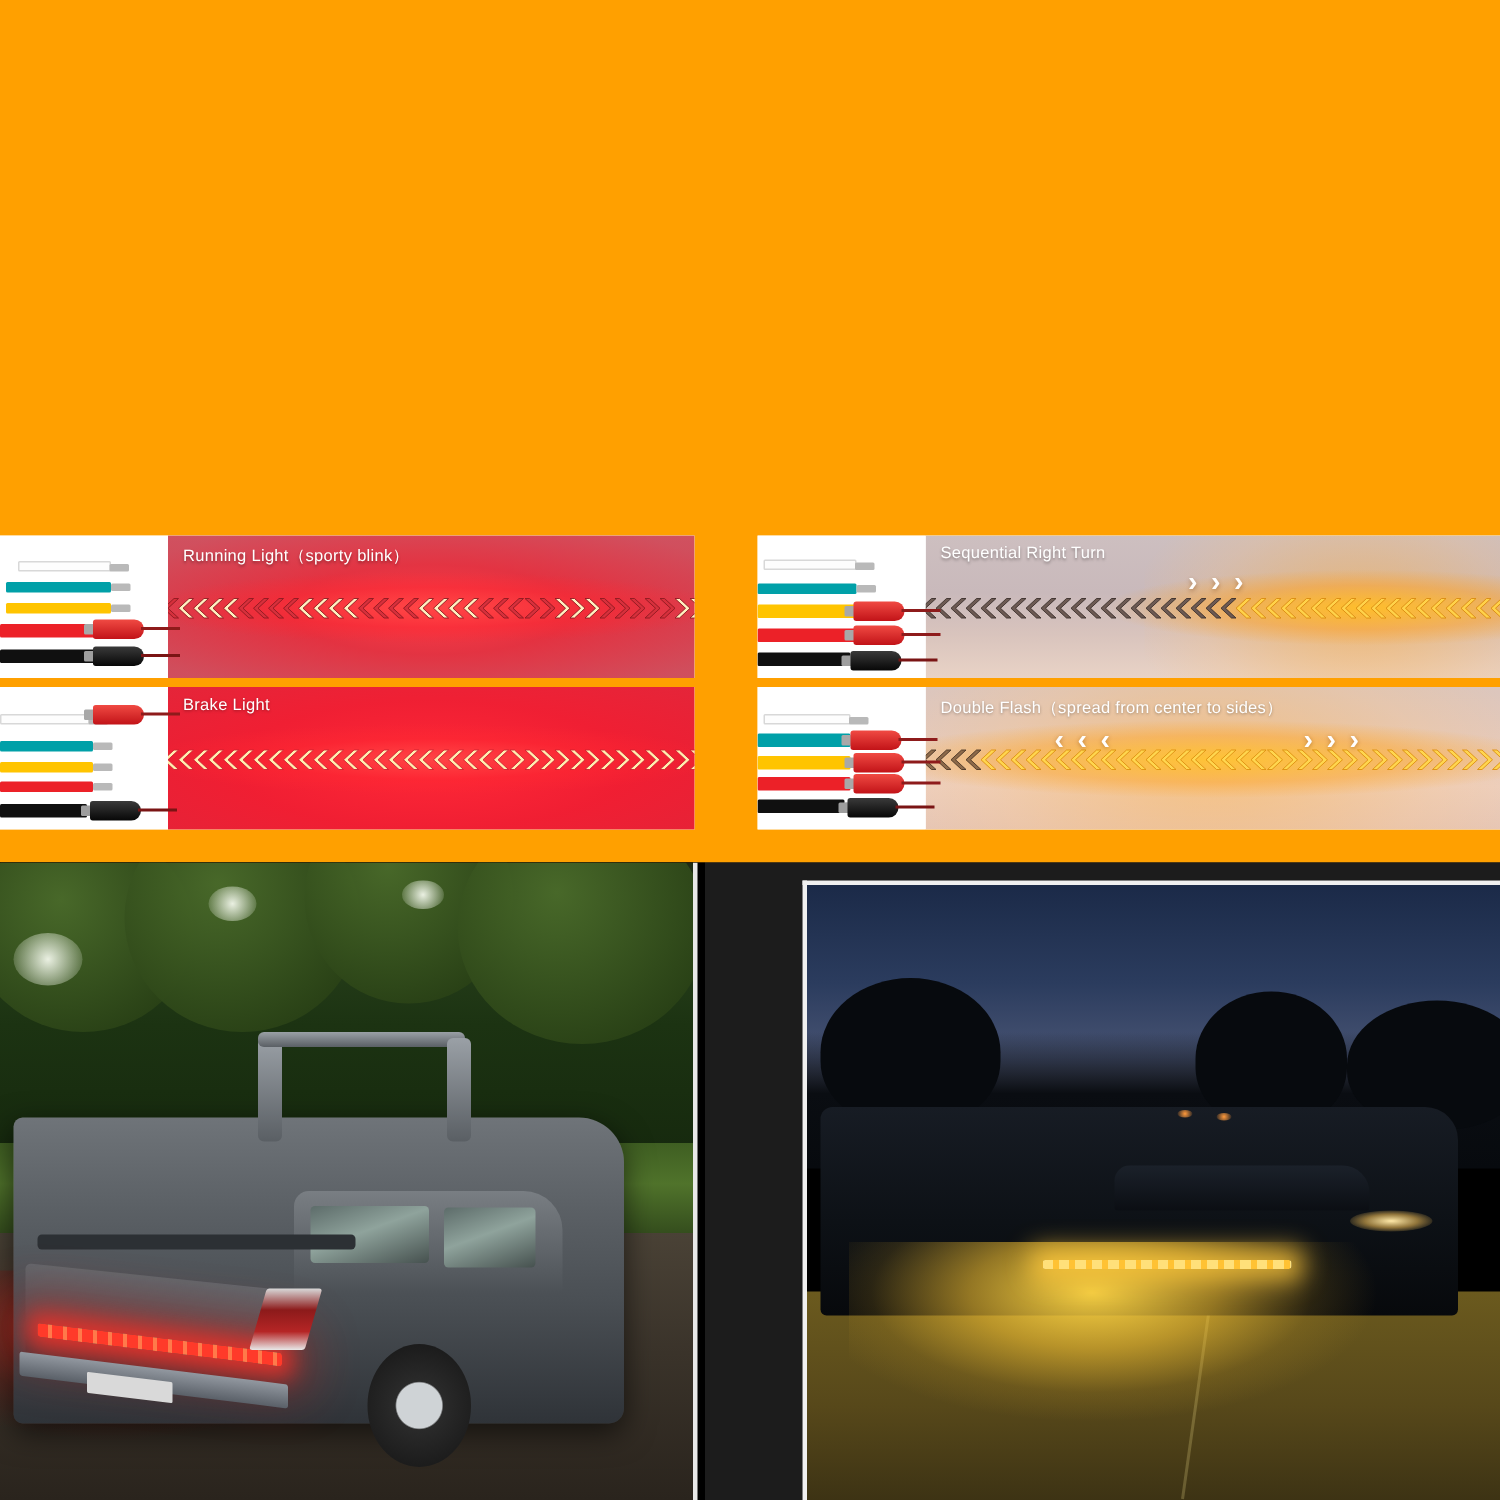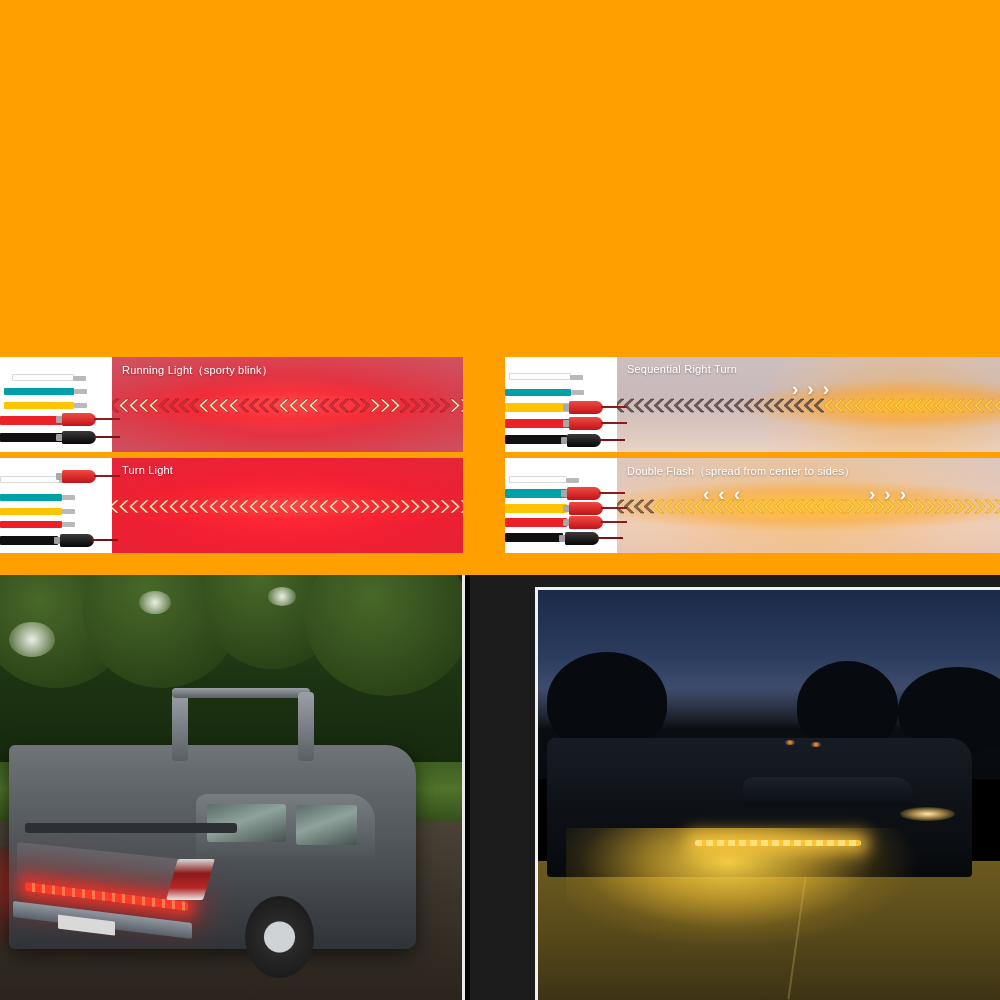--- a/index.html
+++ b/index.html
@@ -462,21 +462,21 @@
                     <path d="M2,1 L9,7.5 L2,14 L5,14 L12,7.5 L5,1 Z" fill="#ffeeb0" stroke="#cf2030" stroke-width="0.6"></path>
                   </svg></span>
                 <span class="chev"><svg width="13" height="15" viewBox="0 0 13 15">
                     <path d="M2,1 L9,7.5 L2,14 L5,14 L12,7.5 L5,1 Z" fill="#ffeeb0" stroke="#cf2030" stroke-width="0.6"></path>
                   </svg></span>
                 <span class="chev"><svg width="13" height="15" viewBox="0 0 13 15">
                     <path d="M2,1 L9,7.5 L2,14 L5,14 L12,7.5 L5,1 Z" fill="#ffeeb0" stroke="#cf2030" stroke-width="0.6"></path>
                   </svg></span>
               </div>
           </div>
-          <div class="scene-label">Turn Light</div>
+          <div class="scene-label">Brake Light</div>
         </div>
       </div>
     </div>
 
     <div class="panel-col right">
 
       <div class="panel top">
         <div class="wire-block">
           <div class="wire w-white" style="left:4px; top:16px; width:62px;">
               <span class="tip"></span>

